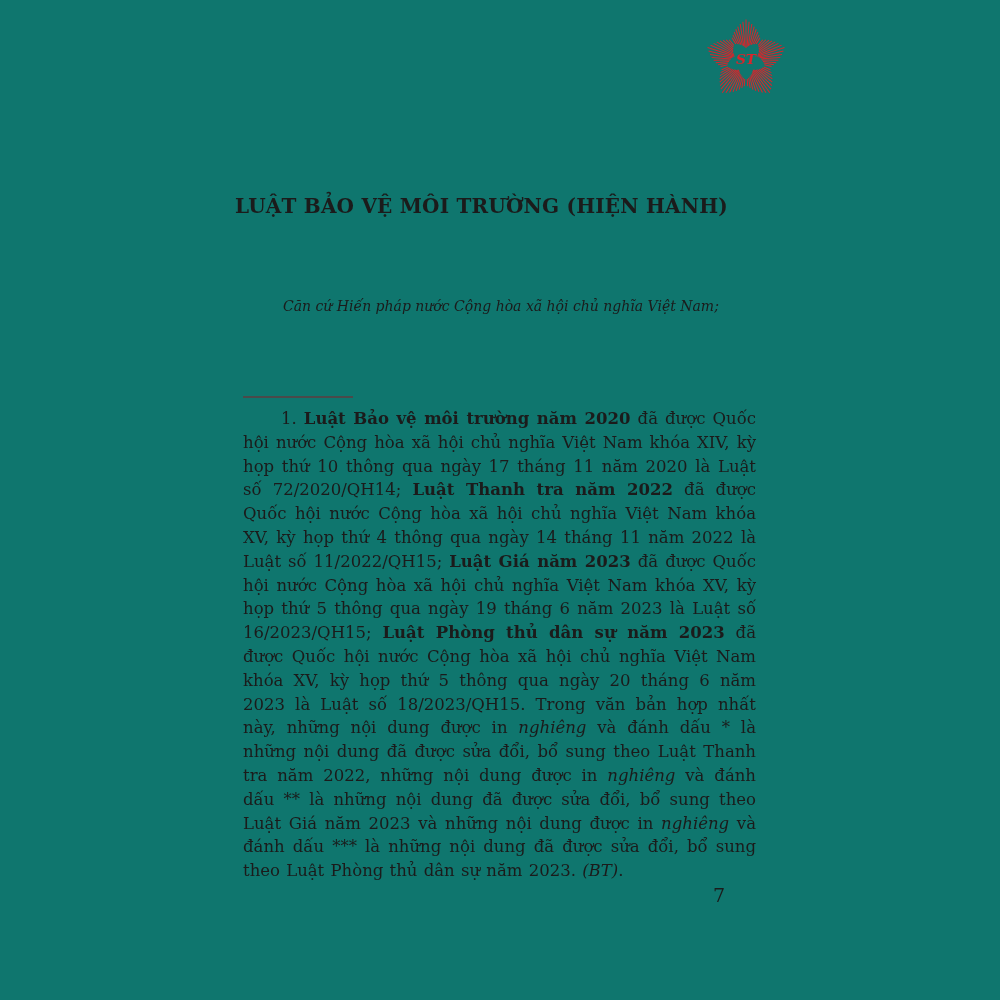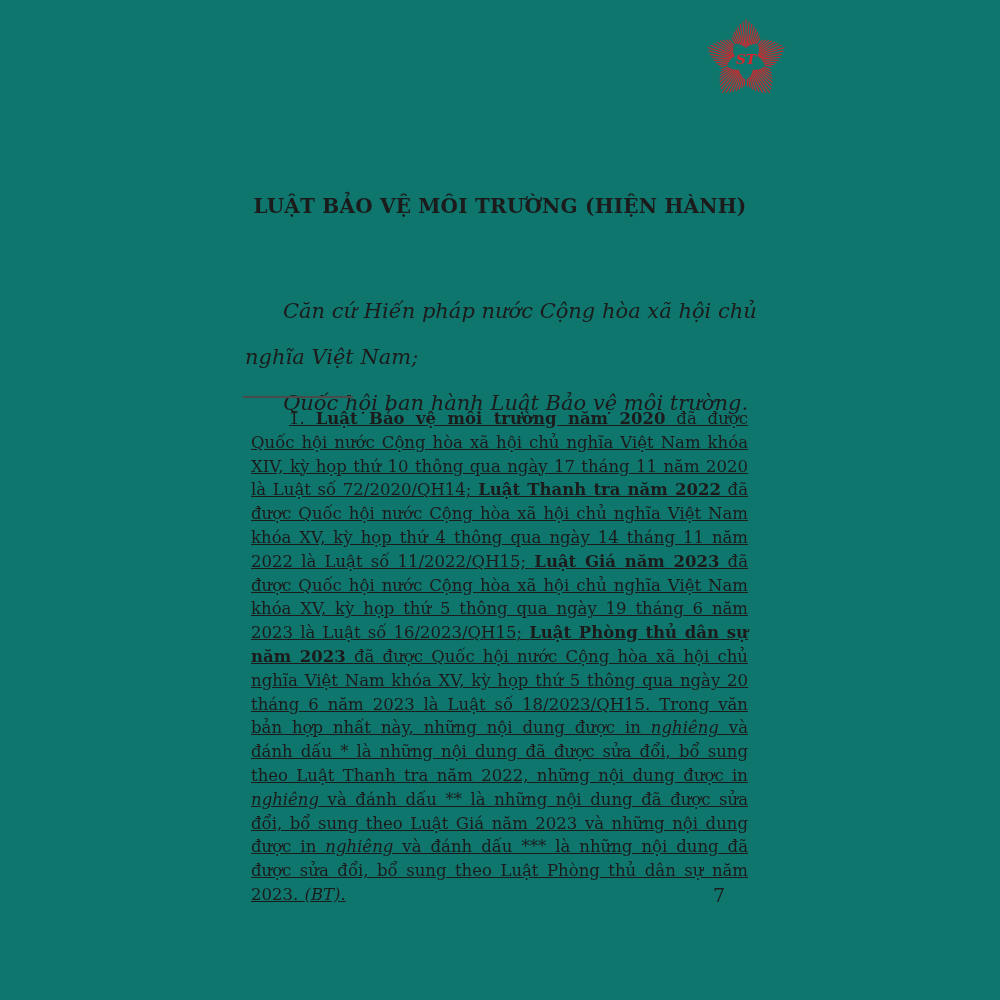--- a/index.html
+++ b/index.html
@@ -14,59 +14,57 @@
   }
   .logo {
     position: absolute;
     left: 700px; top: 14px;
     width: 92px; height: 92px;
   }
   .logo svg { width: 100%; height: 100%; display: block; }
   .title-block {
     position: absolute;
     left: 235px; top: 190px; width: 530px;
-    text-align: center;
     font-weight: 700;
     font-size: 20px;
     line-height: 33px;
     letter-spacing: 0.2px;
   }
   .title-block sup {
     font-size: 12px;
     font-weight: 700;
     line-height: 0;
   }
   .preamble {
     position: absolute;
     left: 245px; top: 288px; width: 512px;
     font-style: italic;
-    font-size: 21px;
-    line-height: 46px;
+    font-size: 14px;
+    line-height: 36px;
   }
   .preamble p {
     margin: 0;
     text-indent: 38px;
   }
   .footnote {
     position: absolute;
     left: 243px; top: 396px; width: 513px;
   }
   .footnote-rule {
     width: 110px; height: 0;
     border-top: 2px solid #4a4a4a;
     margin: 0 0 9px 0;
   }
   .footnote-text {
-    margin: 8px;
+    margin: 0;
     font-size: 16.5px;
     line-height: 23.8px;
     text-align: justify;
     text-indent: 38px;
     word-spacing: 1px;
-    text-decoration: underline;
   }
   .page-number {
     position: absolute;
     left: 245px; top: 884px; width: 480px;
     text-align: right;
     font-size: 19px;
   }
 </style>
 </head>
 <body>
@@ -155,21 +153,20 @@
       <text id="logo-monogram" x="50" y="50.5" text-anchor="middle" dominant-baseline="middle" font-family="DejaVu Serif, serif" font-size="15" font-style="italic" font-weight="700" fill="#d9252b">ST</text>
     </svg>
   </div>
 
   <div class="title-block">
     <div>LUẬT BẢO VỆ MÔI TRƯỜNG (HIỆN HÀNH)</div>
   </div>
 
   <div class="preamble">
     <p>Căn cứ Hiến pháp nước Cộng hòa xã hội chủ nghĩa Việt Nam;</p>
-    <p>Quốc hội ban hành Luật Bảo vệ môi trường.</p>
   </div>
 
   <div class="footnote">
     <div class="footnote-rule"></div>
     <p class="footnote-text"><span>1. </span><span style="font-weight: 700;">Luật Bảo vệ môi trường năm 2020</span><span> đã được Quốc hội nước Cộng hòa xã hội chủ nghĩa Việt Nam khóa XIV, kỳ họp thứ 10 thông qua ngày 17 tháng 11 năm 2020 là Luật số 72/2020/QH14; </span><span style="font-weight: 700;">Luật Thanh tra năm 2022</span><span> đã được Quốc hội nước Cộng hòa xã hội chủ nghĩa Việt Nam khóa XV, kỳ họp thứ 4 thông qua ngày 14 tháng 11 năm 2022 là Luật số 11/2022/QH15; </span><span style="font-weight: 700;">Luật Giá năm 2023</span><span> đã được Quốc hội nước Cộng hòa xã hội chủ nghĩa Việt Nam khóa XV, kỳ họp thứ 5 thông qua ngày 19 tháng 6 năm 2023 là Luật số 16/2023/QH15; </span><span style="font-weight: 700;">Luật Phòng thủ dân sự năm 2023</span><span> đã được Quốc hội nước Cộng hòa xã hội chủ nghĩa Việt Nam khóa XV, kỳ họp thứ 5 thông qua ngày 20 tháng 6 năm 2023 là Luật số 18/2023/QH15. Trong văn bản hợp nhất này, những nội dung được in </span><span style="font-style: italic;">nghiêng</span><span> và đánh dấu * là những nội dung đã được sửa đổi, bổ sung theo Luật Thanh tra năm 2022, những nội dung được in </span><span style="font-style: italic;">nghiêng</span><span> và đánh dấu ** là những nội dung đã được sửa đổi, bổ sung theo Luật Giá năm 2023 và những nội dung được in </span><span style="font-style: italic;">nghiêng</span><span> và đánh dấu *** là những nội dung đã được sửa đổi, bổ sung theo Luật Phòng thủ dân sự năm 2023. </span><span style="font-style: italic;">(BT)</span><span>.</span></p>
   </div>
 
   <div class="page-number">7</div>
 
 </div>

